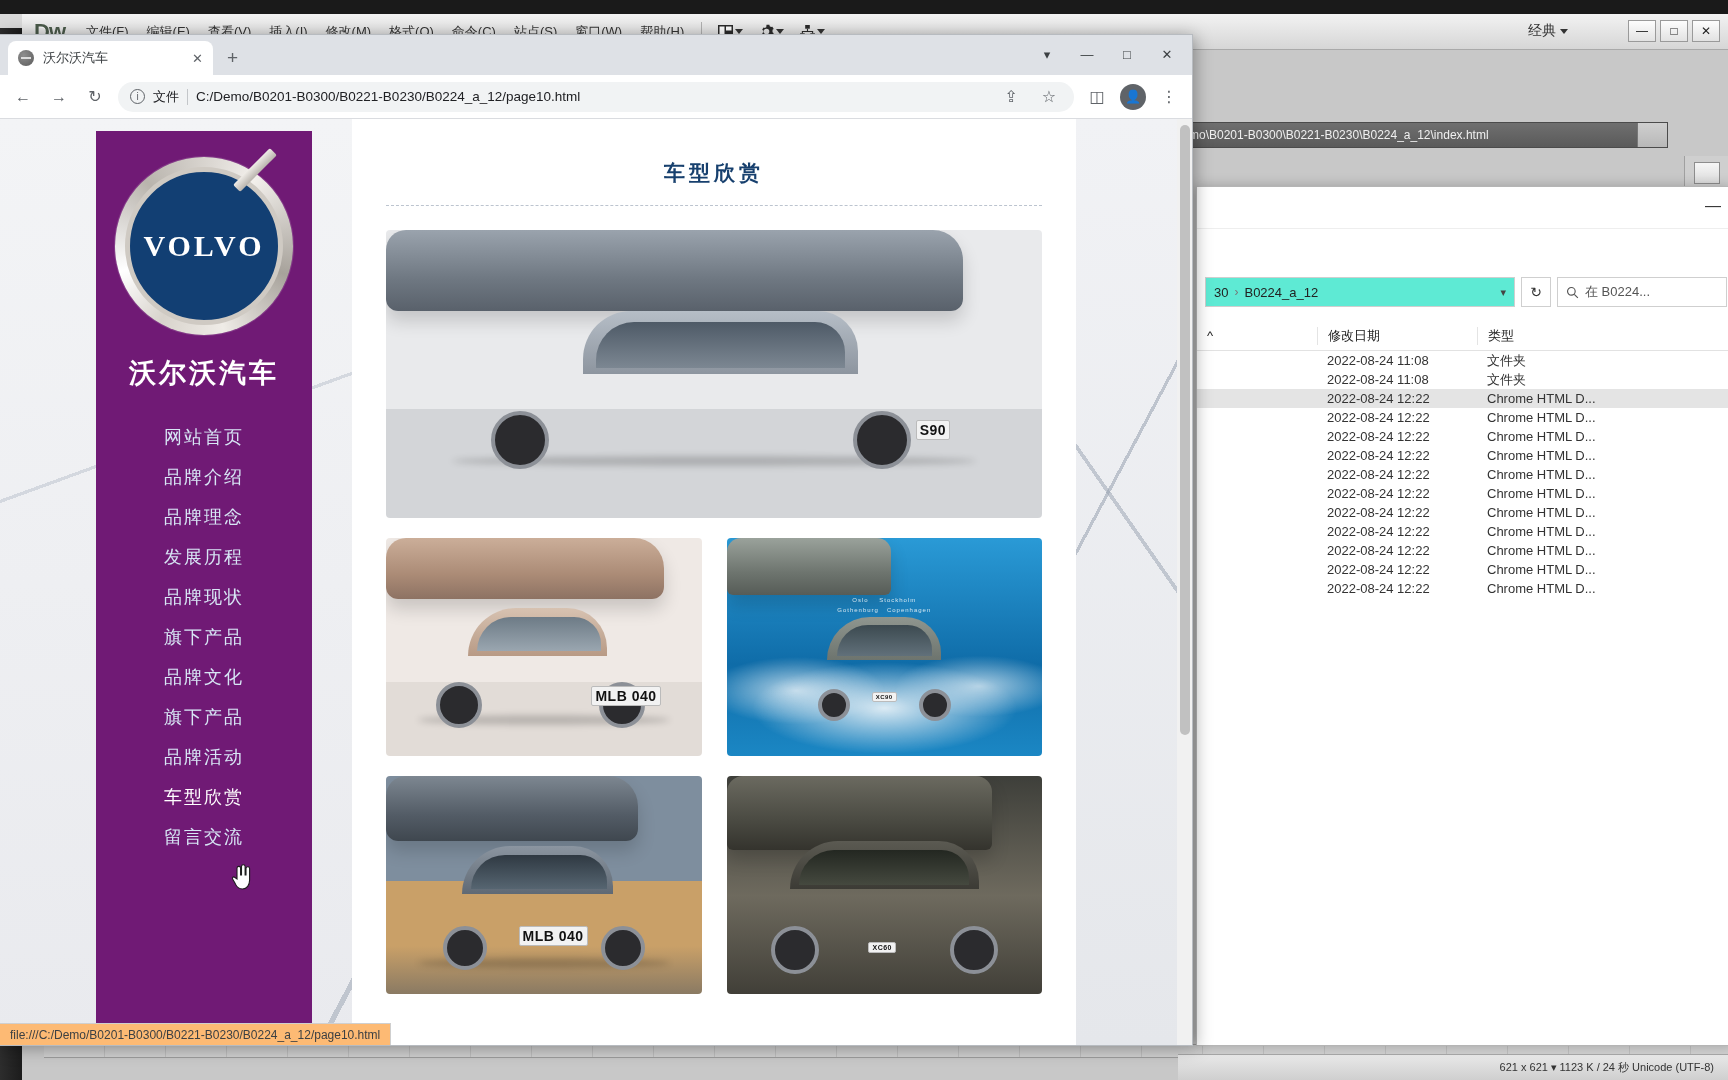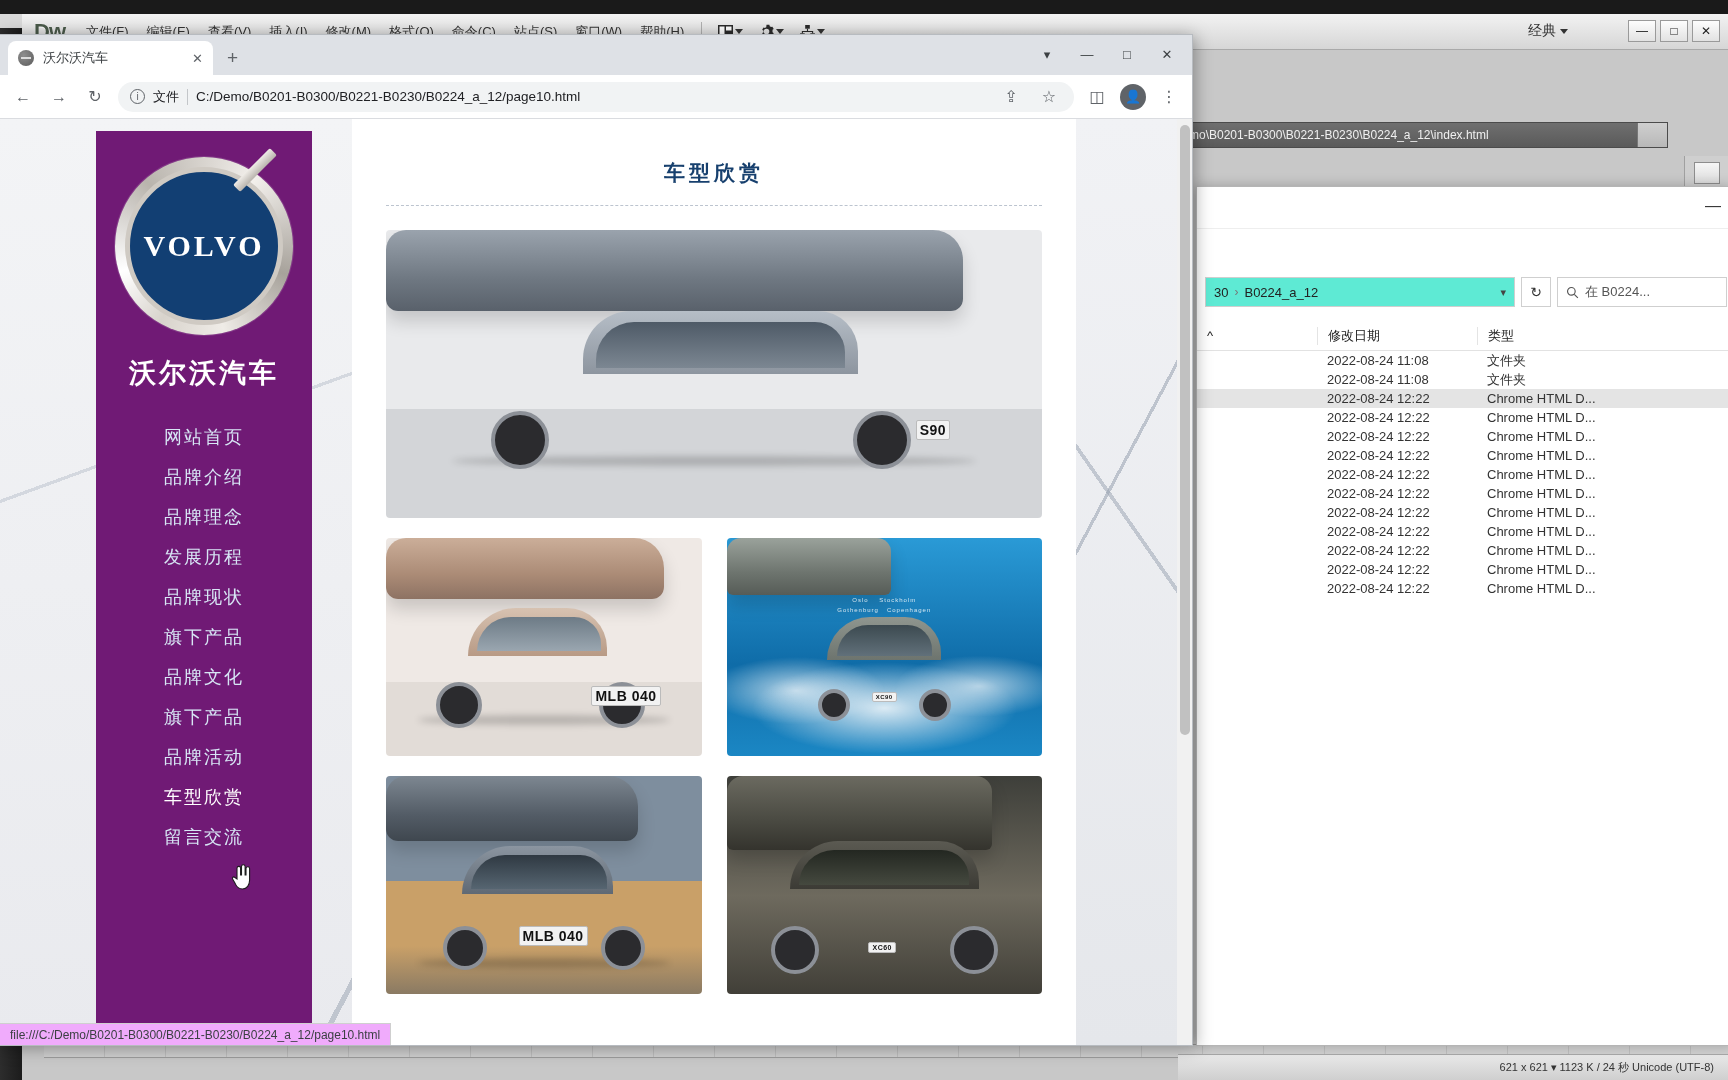--- a/index.html
+++ b/index.html
@@ -193,21 +193,21 @@
      background:
        radial-gradient(ellipse 60% 30% at 50% 78%, rgba(255,255,255,.85), transparent 70%),
        radial-gradient(ellipse 40% 22% at 22% 70%, rgba(255,255,255,.7), transparent 70%),
        radial-gradient(ellipse 38% 20% at 80% 68%, rgba(255,255,255,.65), transparent 70%);}
   .splash-text { position:absolute; left:0; right:0; top:26%; text-align:center; color:rgba(255,255,255,.8);
                  font-size:6px; letter-spacing:1px; line-height:10px;}
 
   .scrollbar-v { position:absolute; right:0; top:0; width:15px; bottom:0; background:#f1f1f1;}
   .scroll-thumb { position:absolute; right:2px; top:6px; width:10px; height:610px; background:#c1c1c1; border-radius:6px;}
 
-  .status-hint { position:absolute; left:0; bottom:0; height:22px; background:#f0abfc;
+  .status-hint { position:absolute; left:0; bottom:0; height:22px; background:#fdba74;
      border:1px solid #cfcfcf; border-left:none; border-bottom:none;
      display:flex; align-items:center; padding:0 10px; font-size:12px; color:#3c4043; white-space:nowrap;}
 
   
   .cursor-hand { position:absolute; left:229px; top:744px; width:24px; height:28px; z-index:60;}
 </style>
 </head>
 <body>
 
 <div id="desktop">

